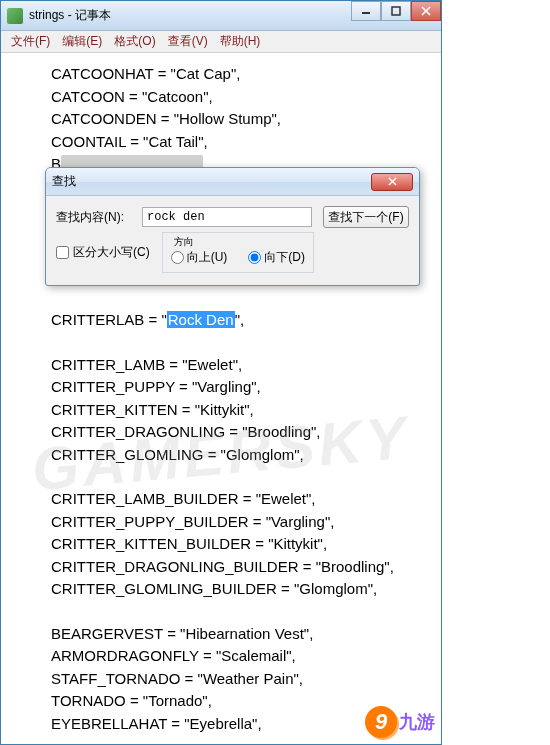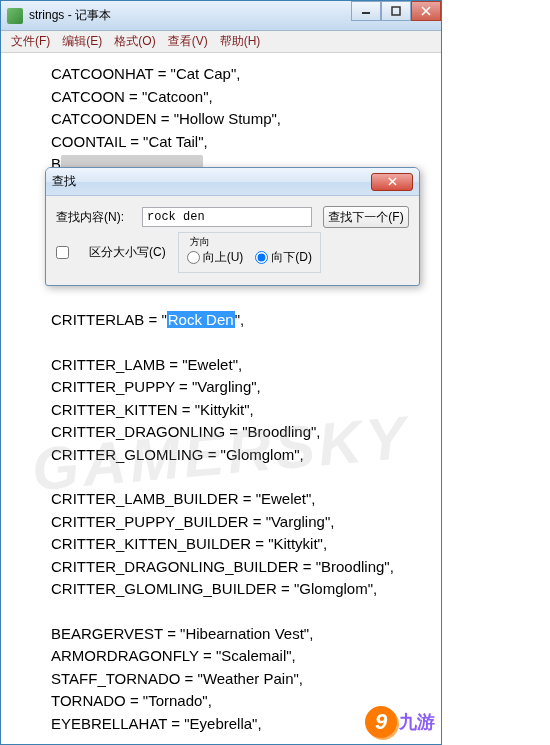--- a/index.html
+++ b/index.html
@@ -29,24 +29,24 @@
 .find-titlebar .ftitle { font-size: 12px; flex: 1; color: #000; }
 .find-titlebar .close-btn { width: 42px; height: 18px; background: linear-gradient(to bottom,#f0a8a0,#d55040); border: 1px solid #a03020; border-radius: 3px; display: flex; align-items: center; justify-content: center; cursor: pointer; }
 .find-titlebar .close-btn svg { width:9px; height:9px; }
 .find-body { padding: 10px 10px 12px 10px; font-size: 12px; }
 .find-row1 { display: flex; align-items: center; margin-bottom: 4px; }
 .find-row1 .lbl { width: 86px; white-space: nowrap; }
 .find-row1 input[type=text] { width: 170px; height: 20px; border: 1px solid #abadb3; padding: 1px 4px; font-family: "Courier New", monospace; font-size: 12px; background:#fff; }
 .find-buttons { margin-left: auto; display: flex; flex-direction: column; gap: 4px; }
 .find-buttons button { width: 86px; height: 22px; font-size: 12px; background: linear-gradient(to bottom,#fdfdfd,#e9e9e9); border: 1px solid #8e8f8f; border-radius: 3px; cursor: pointer; }
 .find-row2 { display: flex; align-items: center; margin-top: 0; }
-.find-row2 .chk { display: flex; align-items: center; gap: 20px; margin-right: 8px; }
+.find-row2 .chk { display: flex; align-items: center; gap: 4px; margin-right: 8px; }
 .fieldset { border: 1px solid #cfd6dd; padding: 2px 8px 6px 8px; margin-left: 4px; }
 .fieldset .legend { font-size: 10px; position: relative; top: -1px; background:#f0f0f0; padding:0 3px; display:inline-block; margin-bottom:-2px;}
-.fieldset .radios { display: flex; gap: 12px; align-items:center; }
+.fieldset .radios { display: flex; gap: 21px; align-items:center; }
 .fieldset label { display: flex; align-items: center; gap: 3px; }
 
 .watermark { position: absolute; left: 50%; top: 58%; transform: translate(-50%,-50%) rotate(-5deg); font-size: 60px; font-weight: bold; color: rgba(160,160,160,0.18); letter-spacing: 4px; pointer-events: none; font-style: italic; font-family: Arial, sans-serif; }
 .logo9 { position: absolute; right: 6px; bottom: 6px; font-size: 16px; font-weight: bold; display:flex; align-items:center; gap:2px; pointer-events:none;}
 .logo9 .nine { background: #ff7a00; color:#fff; width:32px; height:32px; border-radius:50%; display:flex; align-items:center; justify-content:center; font-size:22px; font-style:italic; box-shadow: 2px 2px 0 #ffb060;}
 .logo9 .txt { color:#8b5cf6; font-size:18px; }
 </style>
 </head>
 <body>
 

